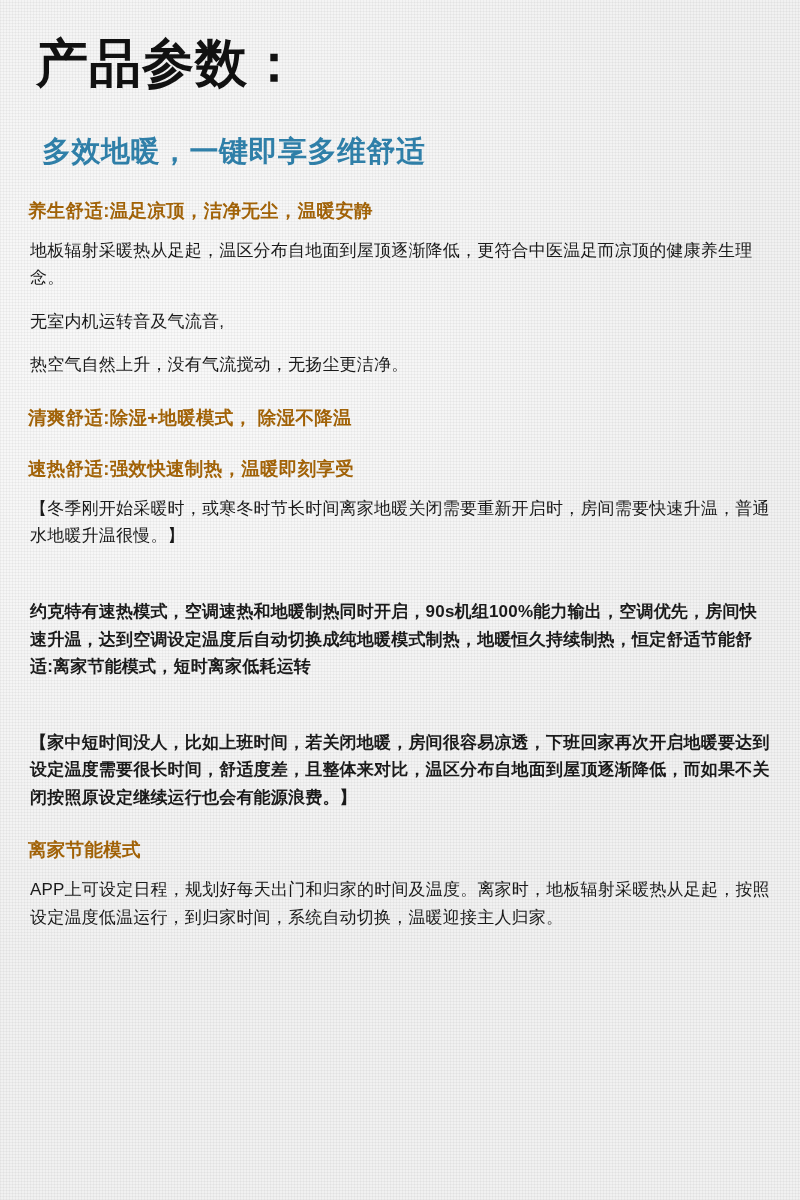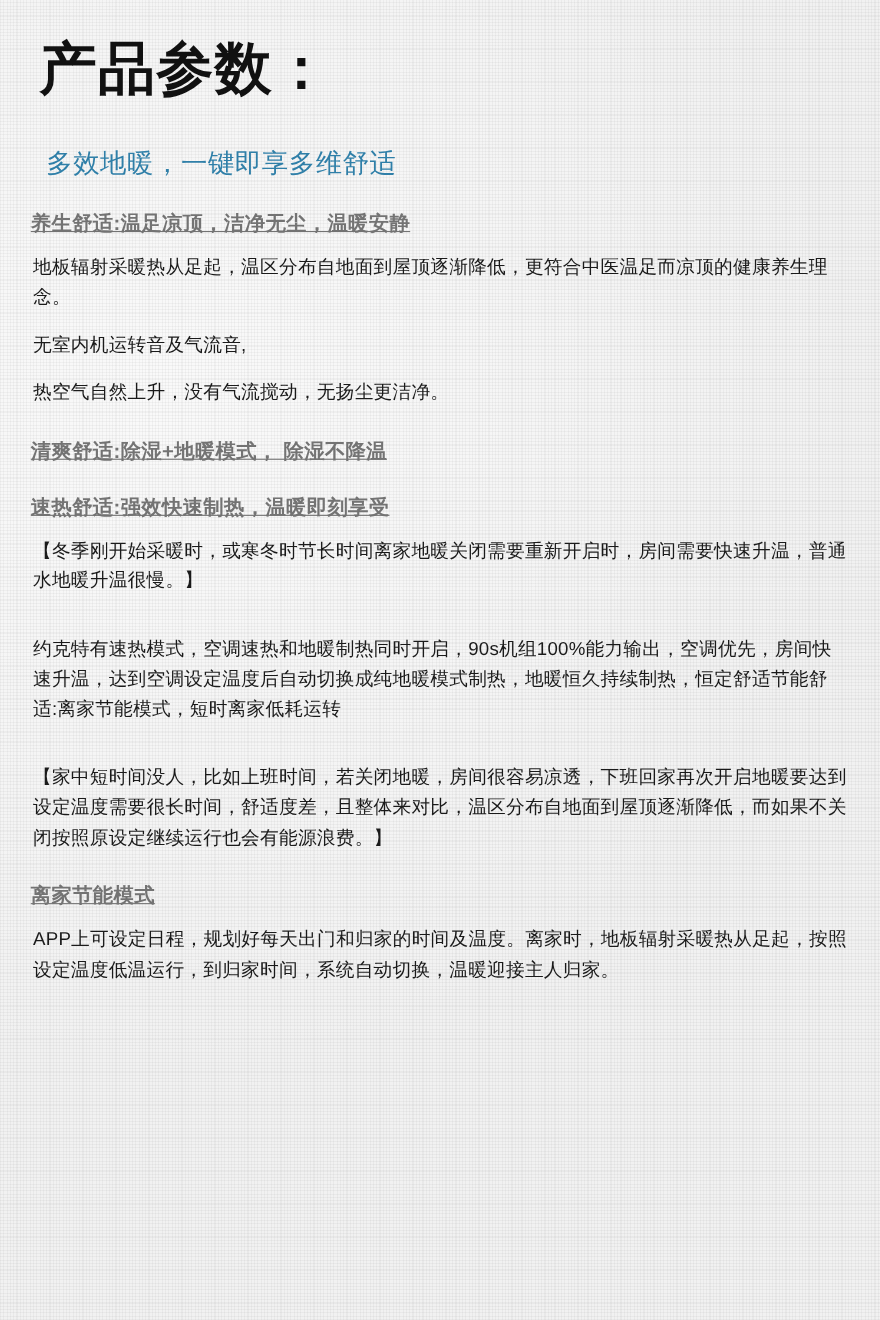--- a/index.html
+++ b/index.html
@@ -35,49 +35,49 @@
   }
   .doc-title {
     font-size: 52px;
     font-weight: 700;
     letter-spacing: 1px;
     line-height: 1.15;
     margin: 6px 0 0 8px;
     color: #111111;
   }
   .subtitle {
-    font-size: 24px;
-    font-weight: 400;
+    font-size: 29px;
+    font-weight: 700;
     color: #2f7fa8;
     margin: 38px 0 16px 14px;
     letter-spacing: 0.5px;
   }
   .section {
     margin-top: 26px;
   }
   .section-heading {
     font-size: 18.5px;
     font-weight: 700;
-    color: #737373;
+    color: #a16207;
     margin: 0 0 14px 0;
     letter-spacing: 0.3px;
-    text-decoration: underline;
   }
   .para {
     font-size: 17px;
     line-height: 1.62;
     color: #1a1a1a;
     margin: 0 0 16px 0;
     letter-spacing: 0.2px;
   }
   .para:last-child {
     margin-bottom: 0;
   }
   .gap-lg {
-    margin-top: 34px;
+    margin-top: 48px;
+    font-weight: bold;
   }
   .body-block {
     padding-left: 2px;
   }
 </style>
 </head>
 <body>
 
 <div class="texture"></div>
 

